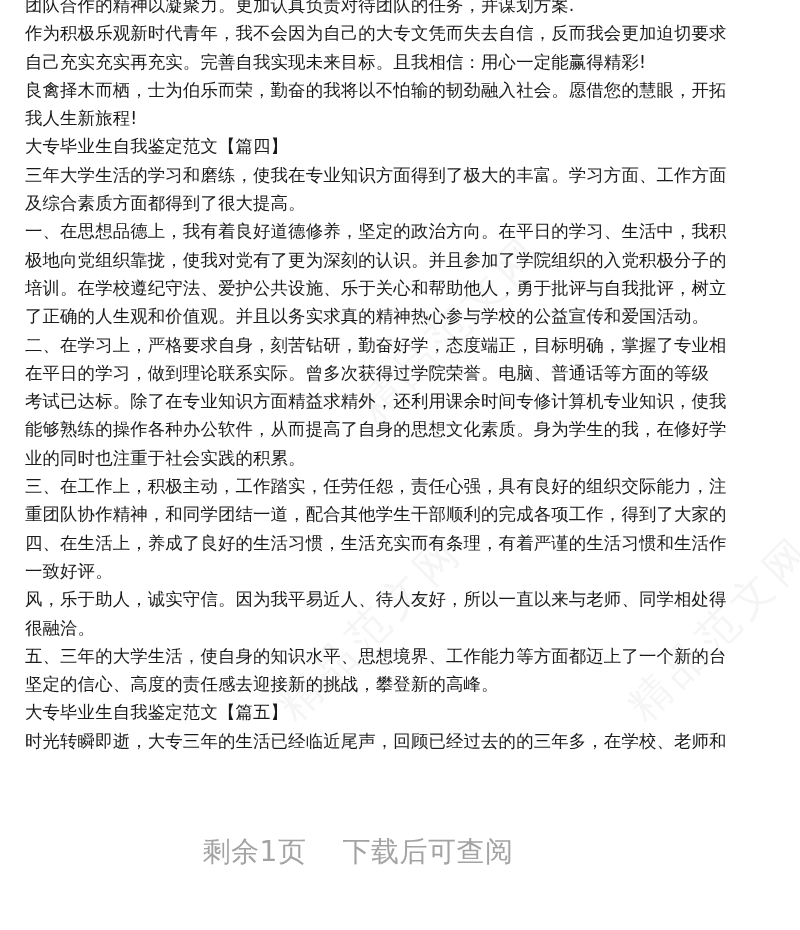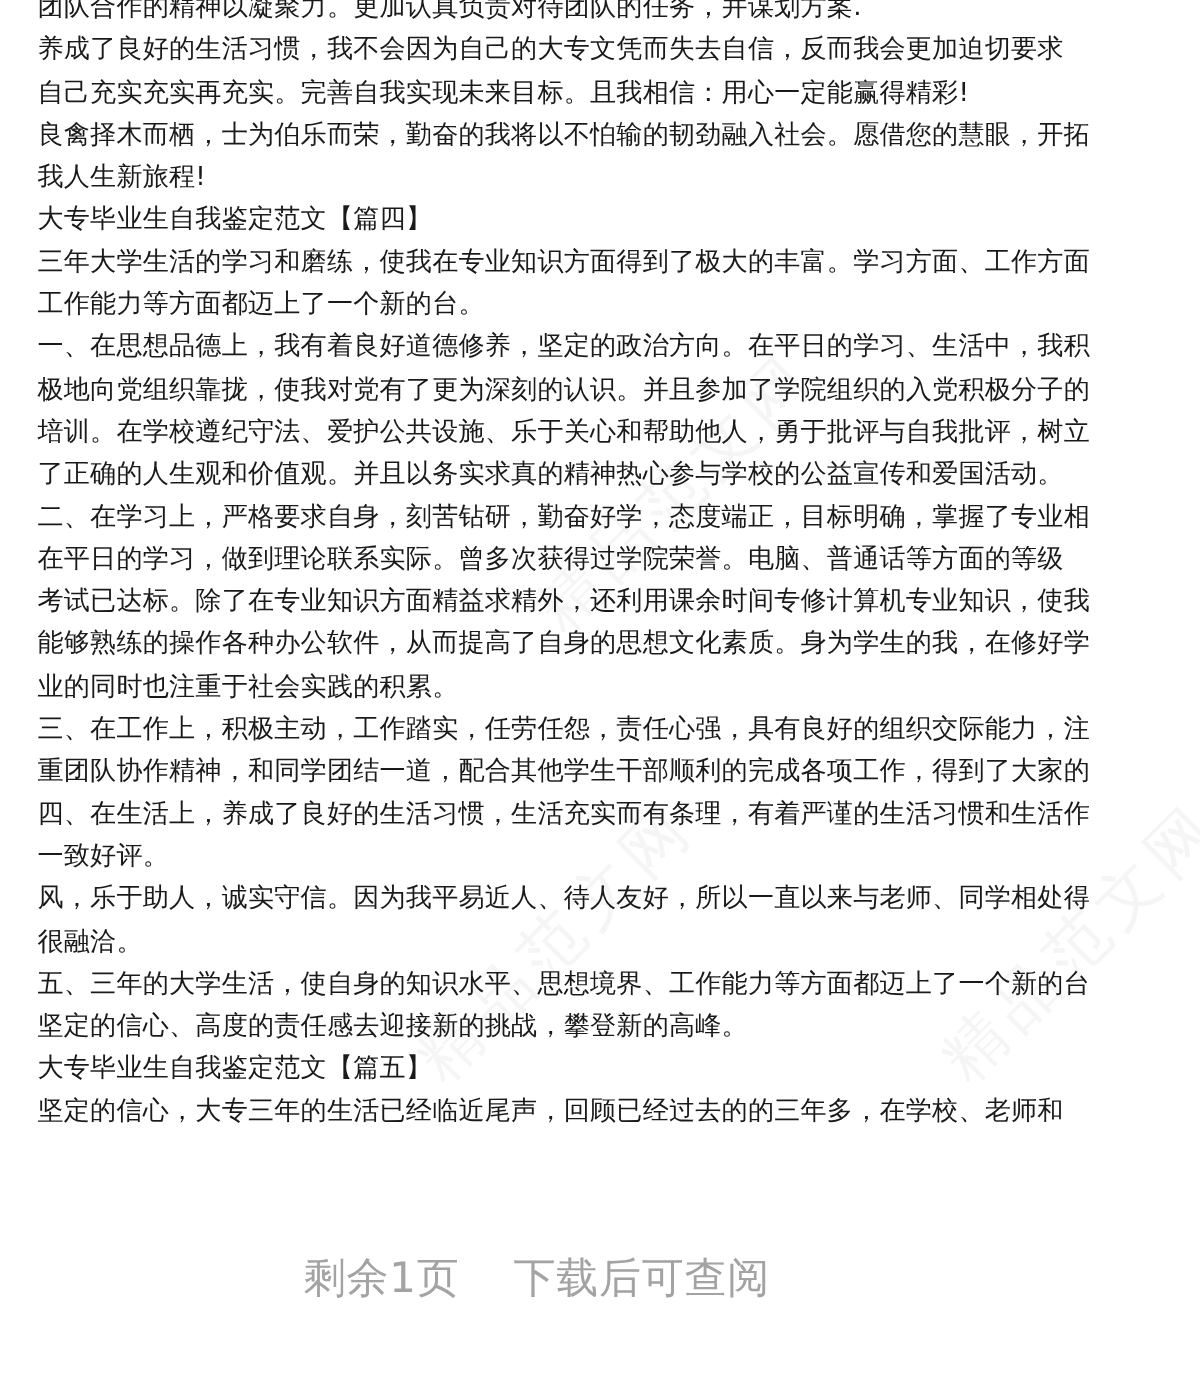--- a/index.html
+++ b/index.html
@@ -51,43 +51,43 @@
   </style>
 </head>
 <body>
 
 <div class="watermark" style="left:330px; top:300px;">精品范文网</div>
 <div class="watermark" style="left:250px; top:600px;">精品范文网</div>
 <div class="watermark" style="left:600px; top:600px;">精品范文网</div>
 
 <div class="doc">
   <div class="line">团队合作的精神以凝聚力。更加认真负责对待团队的任务，并谋划方案.</div>
-  <div class="line">养成了良好的生活习惯，我不会因为自己的大专文凭而失去自信，反而我会更加迫切要求</div>
+  <div class="line">作为积极乐观新时代青年，我不会因为自己的大专文凭而失去自信，反而我会更加迫切要求</div>
   <div class="line">自己充实充实再充实。完善自我实现未来目标。且我相信：用心一定能赢得精彩!</div>
   <div class="line">良禽择木而栖，士为伯乐而荣，勤奋的我将以不怕输的韧劲融入社会。愿借您的慧眼，开拓</div>
   <div class="line">我人生新旅程!</div>
   <div class="line">大专毕业生自我鉴定范文【篇四】</div>
   <div class="line">三年大学生活的学习和磨练，使我在专业知识方面得到了极大的丰富。学习方面、工作方面</div>
-  <div class="line">工作能力等方面都迈上了一个新的台。</div>
+  <div class="line">及综合素质方面都得到了很大提高。</div>
   <div class="line">一、在思想品德上，我有着良好道德修养，坚定的政治方向。在平日的学习、生活中，我积</div>
   <div class="line">极地向党组织靠拢，使我对党有了更为深刻的认识。并且参加了学院组织的入党积极分子的</div>
   <div class="line">培训。在学校遵纪守法、爱护公共设施、乐于关心和帮助他人，勇于批评与自我批评，树立</div>
   <div class="line">了正确的人生观和价值观。并且以务实求真的精神热心参与学校的公益宣传和爱国活动。</div>
   <div class="line">二、在学习上，严格要求自身，刻苦钻研，勤奋好学，态度端正，目标明确，掌握了专业相</div>
   <div class="line">在平日的学习，做到理论联系实际。曾多次获得过学院荣誉。电脑、普通话等方面的等级</div>
   <div class="line">考试已达标。除了在专业知识方面精益求精外，还利用课余时间专修计算机专业知识，使我</div>
   <div class="line">能够熟练的操作各种办公软件，从而提高了自身的思想文化素质。身为学生的我，在修好学</div>
   <div class="line">业的同时也注重于社会实践的积累。</div>
   <div class="line">三、在工作上，积极主动，工作踏实，任劳任怨，责任心强，具有良好的组织交际能力，注</div>
   <div class="line">重团队协作精神，和同学团结一道，配合其他学生干部顺利的完成各项工作，得到了大家的</div>
   <div class="line">四、在生活上，养成了良好的生活习惯，生活充实而有条理，有着严谨的生活习惯和生活作</div>
   <div class="line">一致好评。</div>
   <div class="line">风，乐于助人，诚实守信。因为我平易近人、待人友好，所以一直以来与老师、同学相处得</div>
   <div class="line">很融洽。</div>
   <div class="line">五、三年的大学生活，使自身的知识水平、思想境界、工作能力等方面都迈上了一个新的台</div>
   <div class="line">坚定的信心、高度的责任感去迎接新的挑战，攀登新的高峰。</div>
   <div class="line">大专毕业生自我鉴定范文【篇五】</div>
-  <div class="line">坚定的信心，大专三年的生活已经临近尾声，回顾已经过去的的三年多，在学校、老师和</div>
+  <div class="line">时光转瞬即逝，大专三年的生活已经临近尾声，回顾已经过去的的三年多，在学校、老师和</div>
 </div>
 
 <div class="more">
   <span>剩余1页</span><span class="gap"></span><span>下载后可查阅</span>
 </div>
 
 </body></html>

